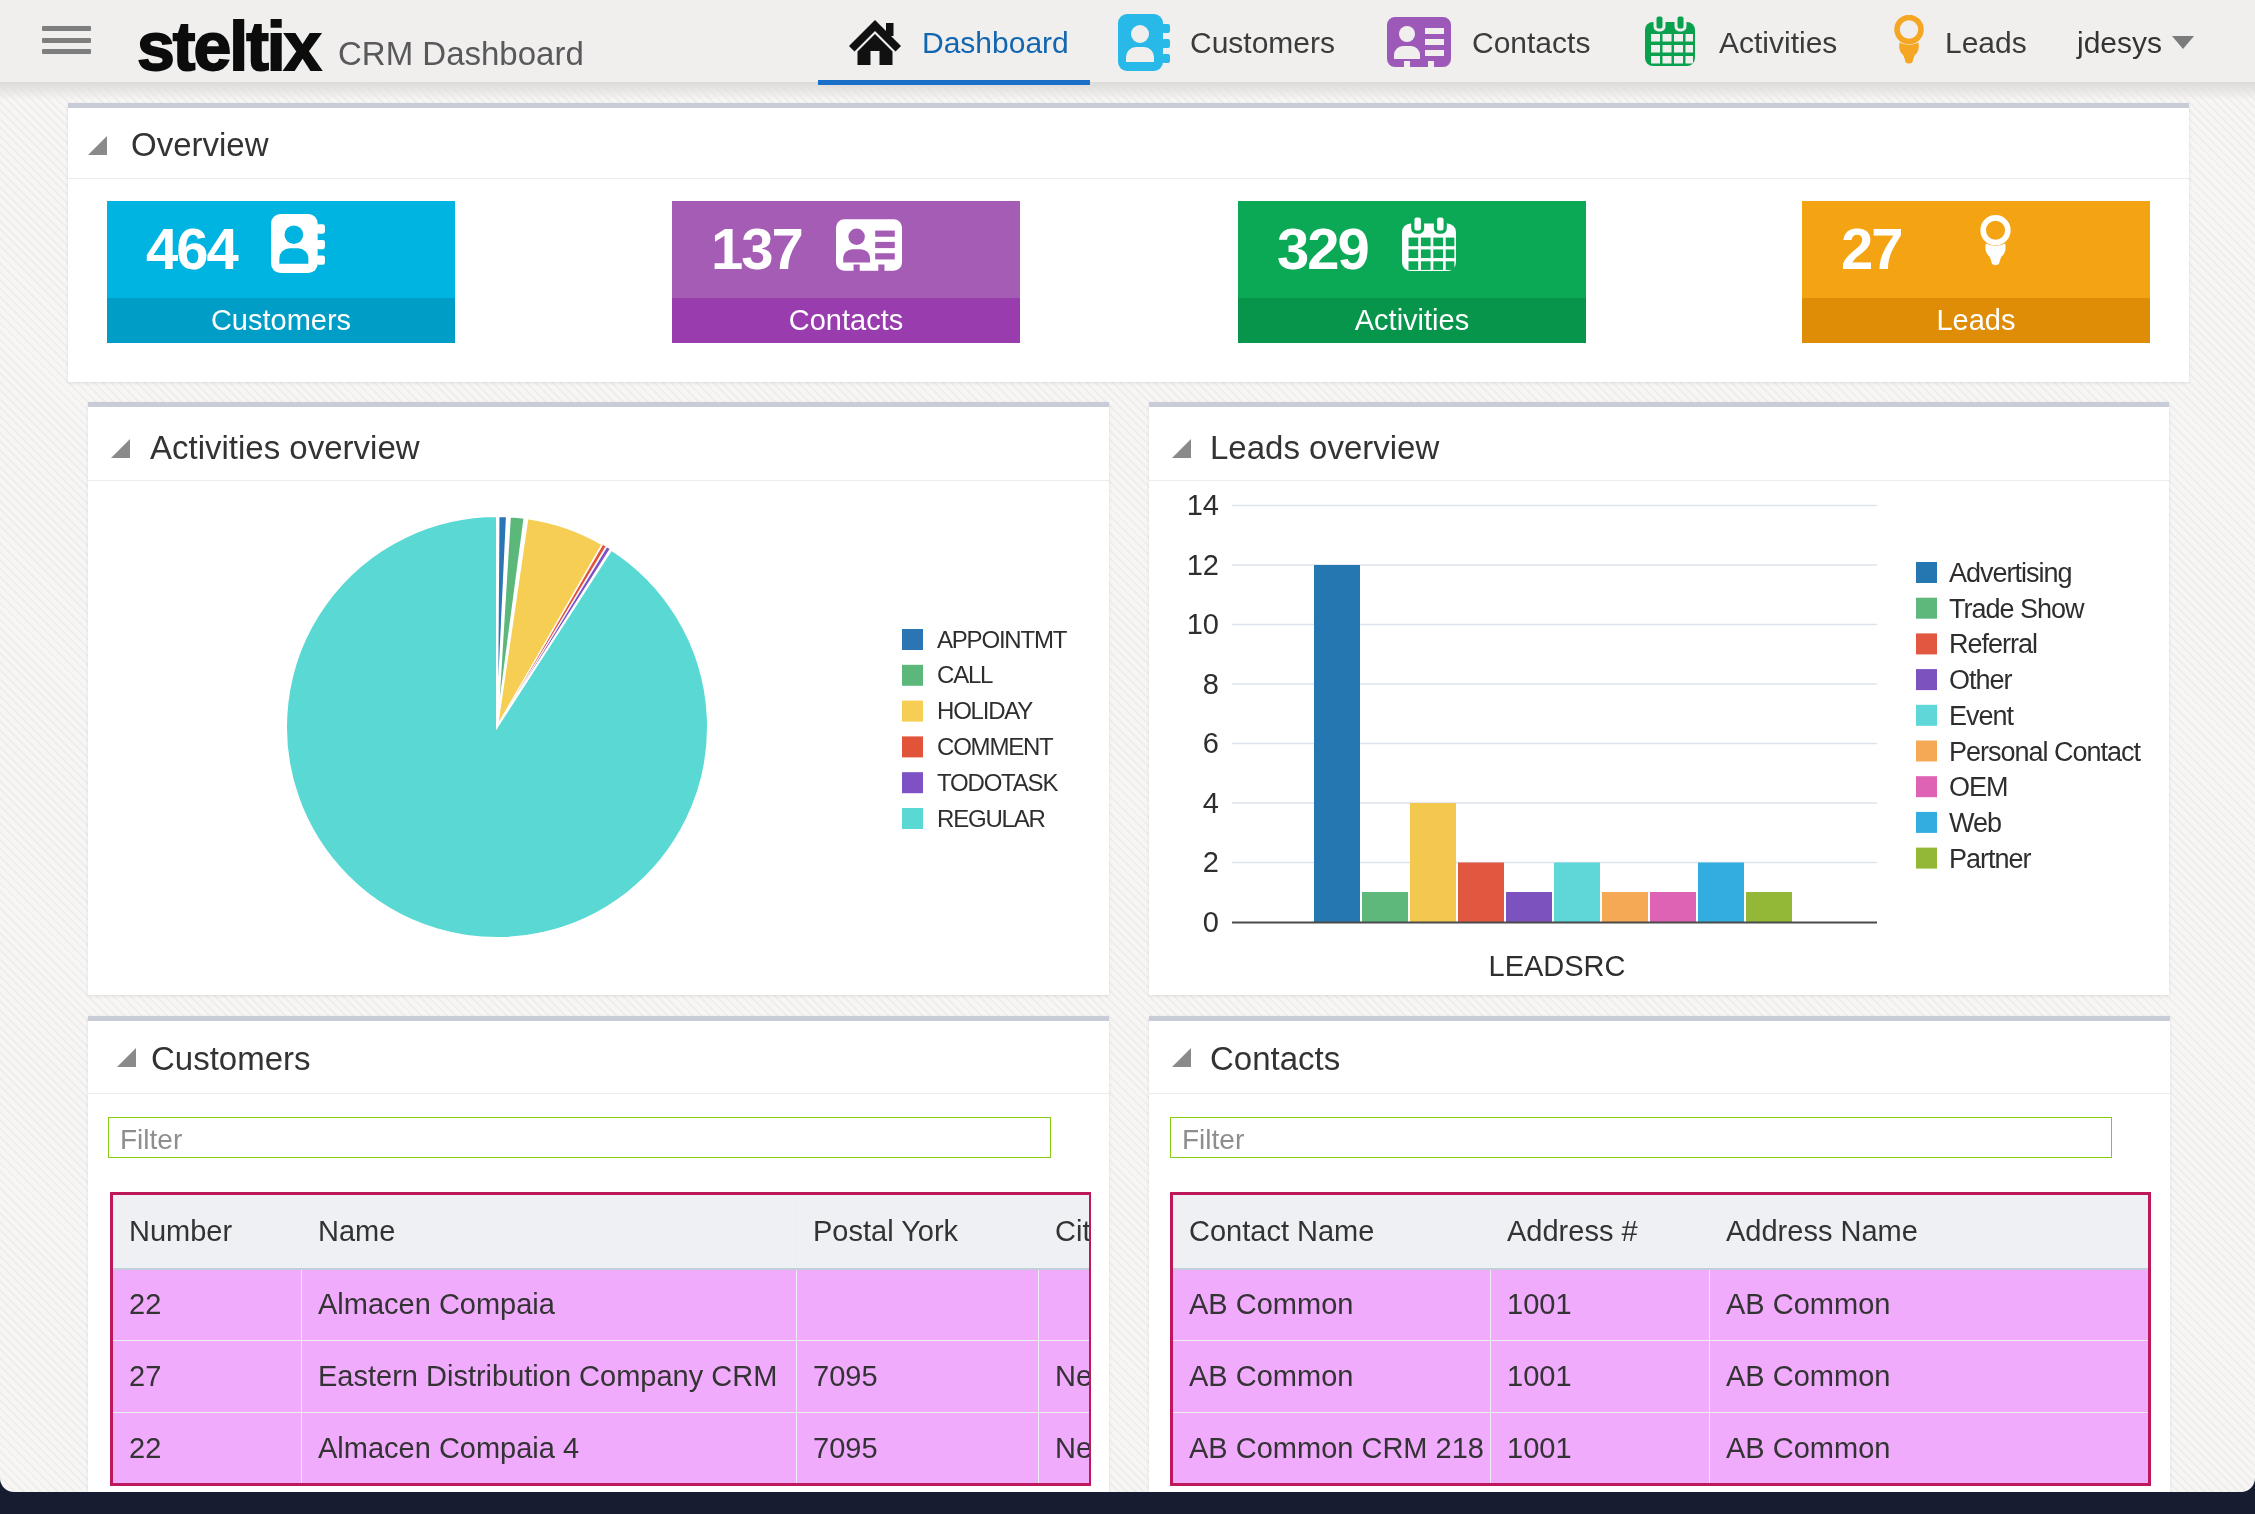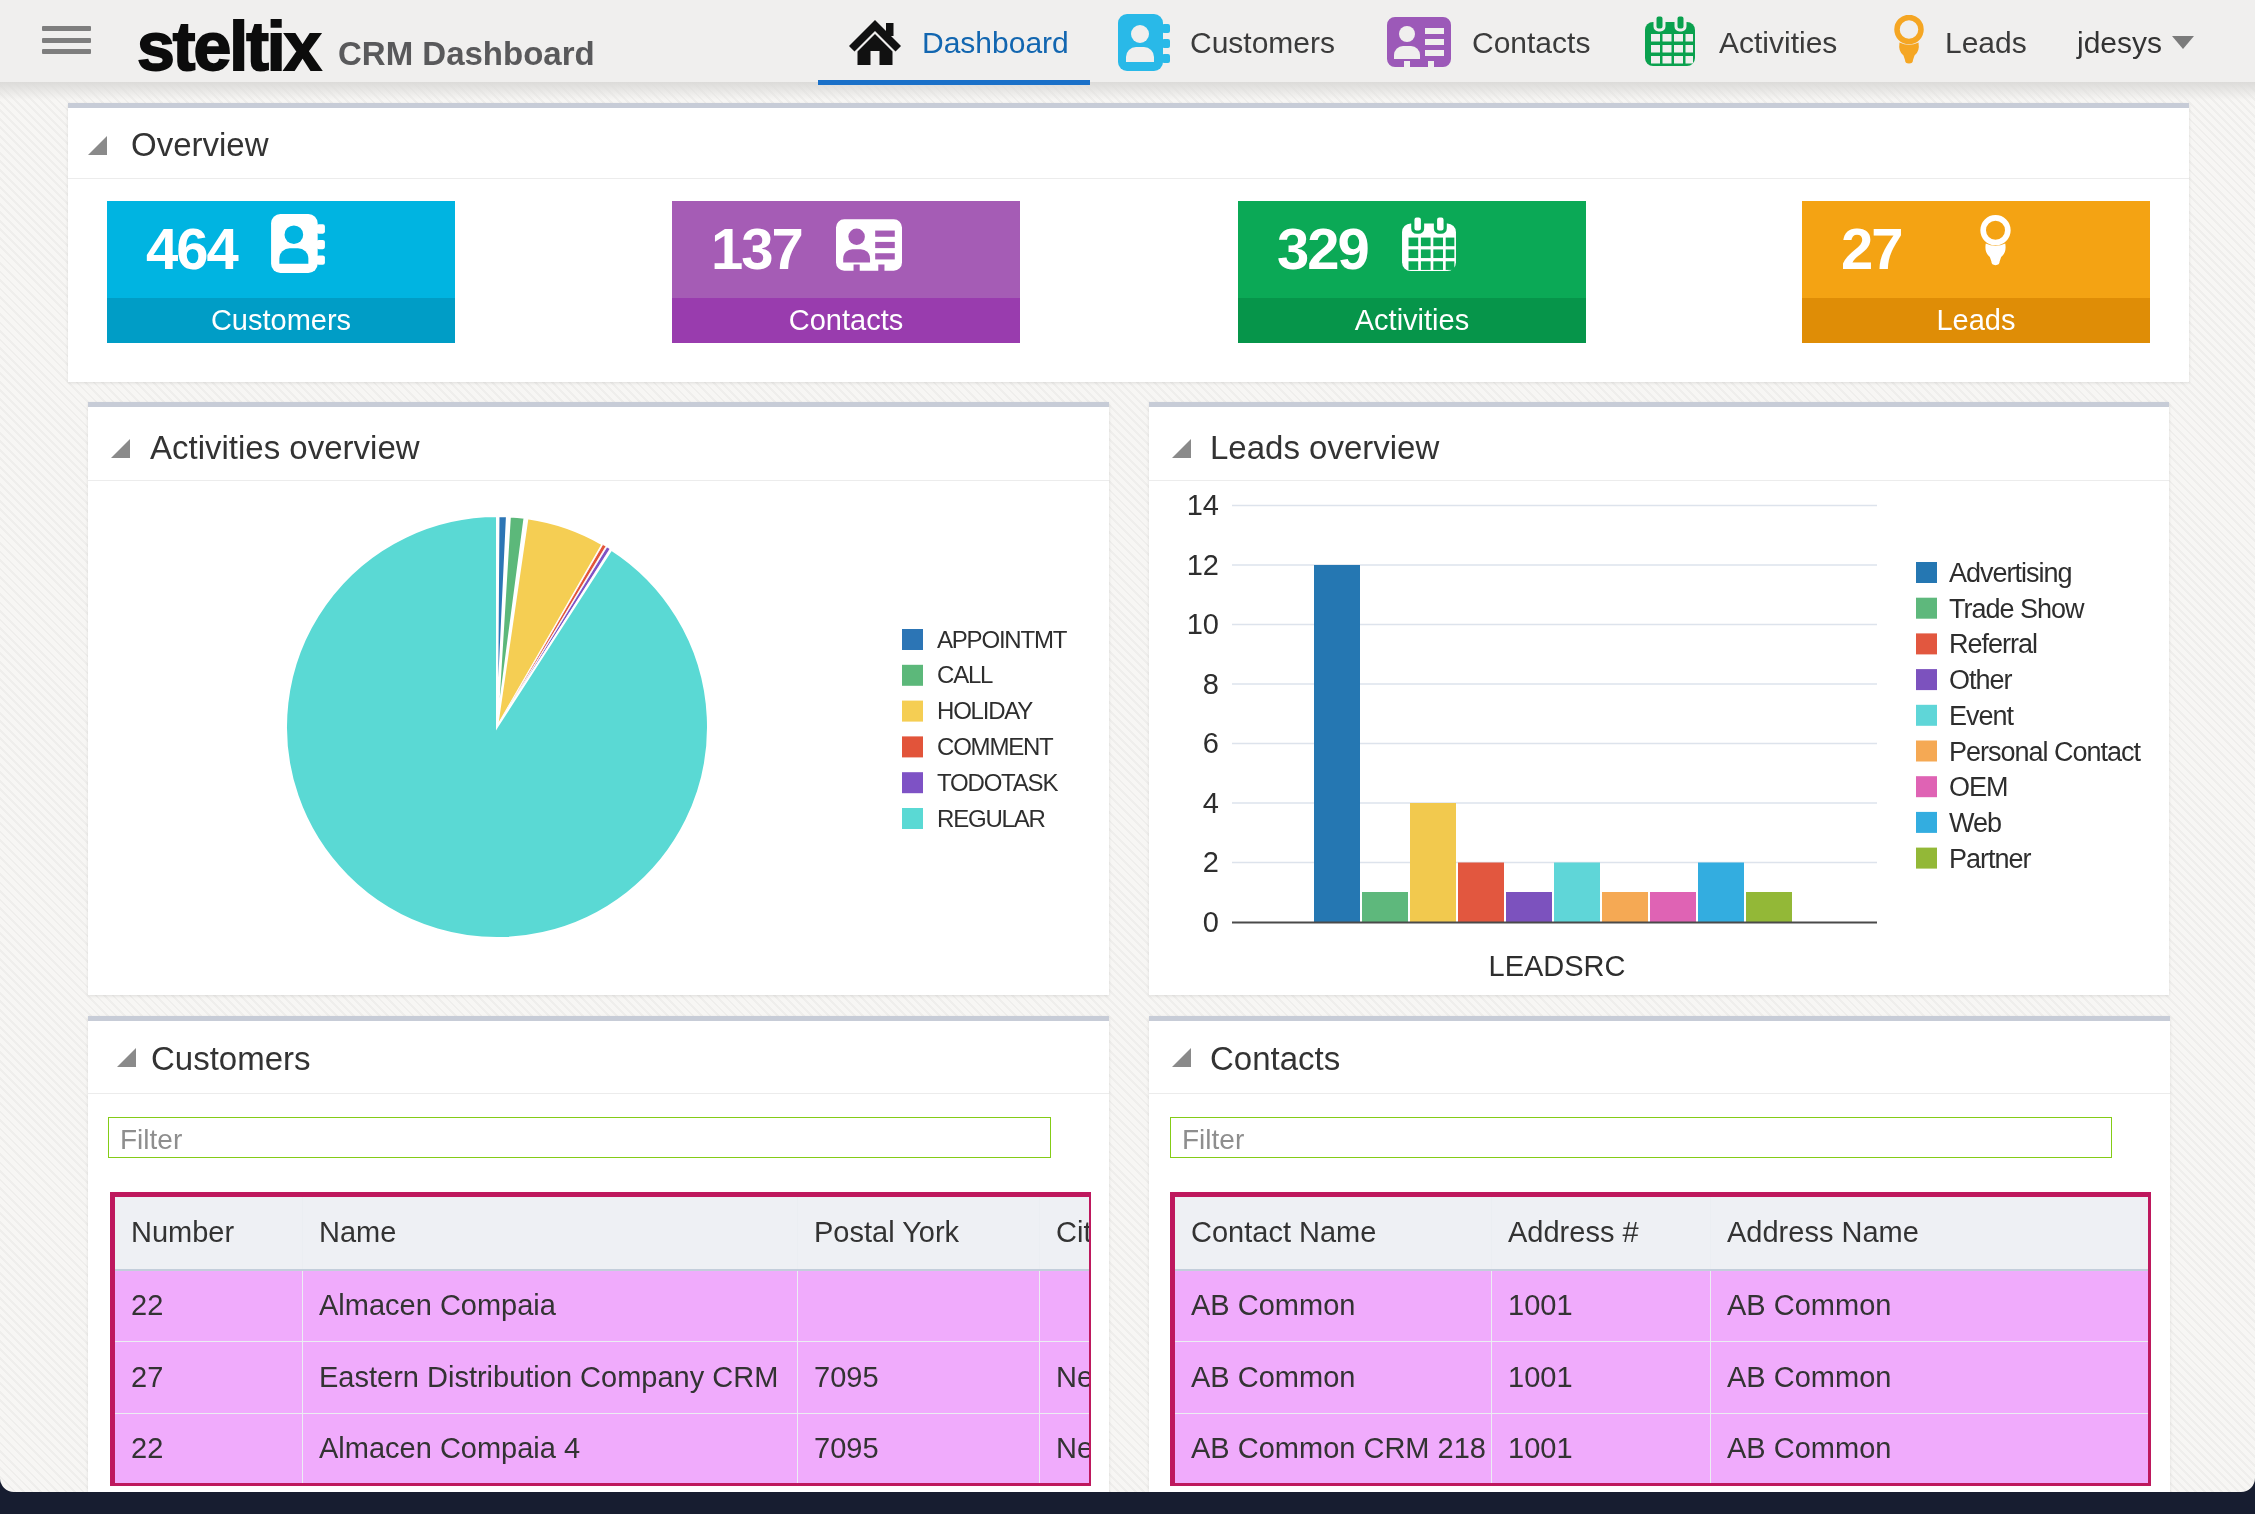--- a/index.html
+++ b/index.html
@@ -13,33 +13,33 @@
   background:linear-gradient(#dcdbd9, rgba(240,239,238,0)); }
 .panel { position:absolute; background:#fff; box-shadow:0 1px 3px rgba(0,0,0,0.10); }
 .pstrip { position:absolute; left:0; top:0; width:100%; height:5px; background:#c7ccd7; }
 .ptitle { position:absolute; font-size:33px; color:#333; }
 .tri { position:absolute; width:0; height:0; border-left:19px solid transparent; border-bottom:19px solid #8a8a8a; }
 .ptitleline { position:absolute; left:0; width:100%; height:1px; background:#ececec; }
 
 .hline { position:absolute; left:42px; width:49px; height:5px; background:#7e7e7e; border-radius:1px; }
 #logo { position:absolute; left:137px; top:7px; font-size:68px; font-weight:bold; color:#0c0c0c;
   letter-spacing:-2px; -webkit-text-stroke:1.8px #0c0c0c; }
-#apptitle { position:absolute; left:338px; top:35px; font-size:33px; color:#59595b;font-weight:bold; }
+#apptitle { position:absolute; left:338px; top:35px; font-size:33px; color:#59595b; }
 .navtxt { position:absolute; top:26px; font-size:30px; color:#3b3b3b; }
 
 .tile { position:absolute; top:201px; width:348px; height:142px; }
 .tnum { position:absolute; left:39px; top:14px; font-size:58px; letter-spacing:-2px; font-weight:bold; color:#fff; }
 .tband { position:absolute; left:0; bottom:0; width:100%; height:45px; text-align:center;
   line-height:45px; font-size:29px; color:#fff; }
 .ticon { position:absolute; left:164px; top:13px; }
 
 .filter { position:absolute; height:41px; background:#fff; border:1px solid #84cc16; }
 .filter span { display:block; margin:6px 0 0 11px; font-size:28px; color:#8e8e8e; }
 .tblclip { position:absolute; overflow:hidden; }
-table { border-collapse:collapse; table-layout:fixed; border:5px solid #be185d; }
+table { border-collapse:collapse; table-layout:fixed; border:3px solid #be185d; }
 td,th { border:1px solid #ebeef2; font-size:29px; color:#333; font-weight:normal;
   text-align:left; padding:0 0 0 16px; overflow:hidden; white-space:nowrap; }
 th { background:#eef0f4; height:75px; border-bottom:2px solid #c3cedb; }
 td { height:72px; background:#f0abfc; }
 </style>
 </head>
 <body>
 <div id="win">
   <div id="navbar"></div>
   <div id="navshadow"></div>

